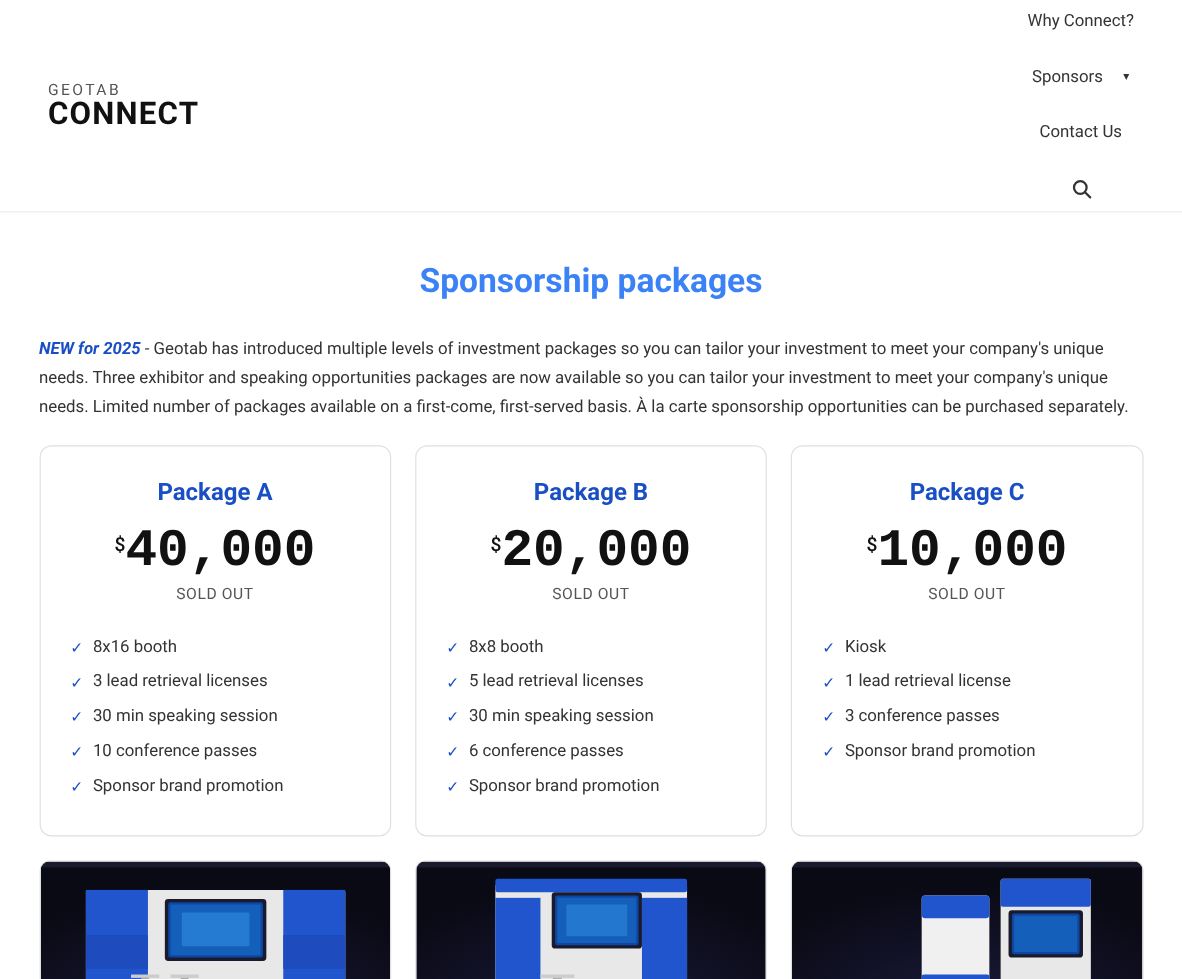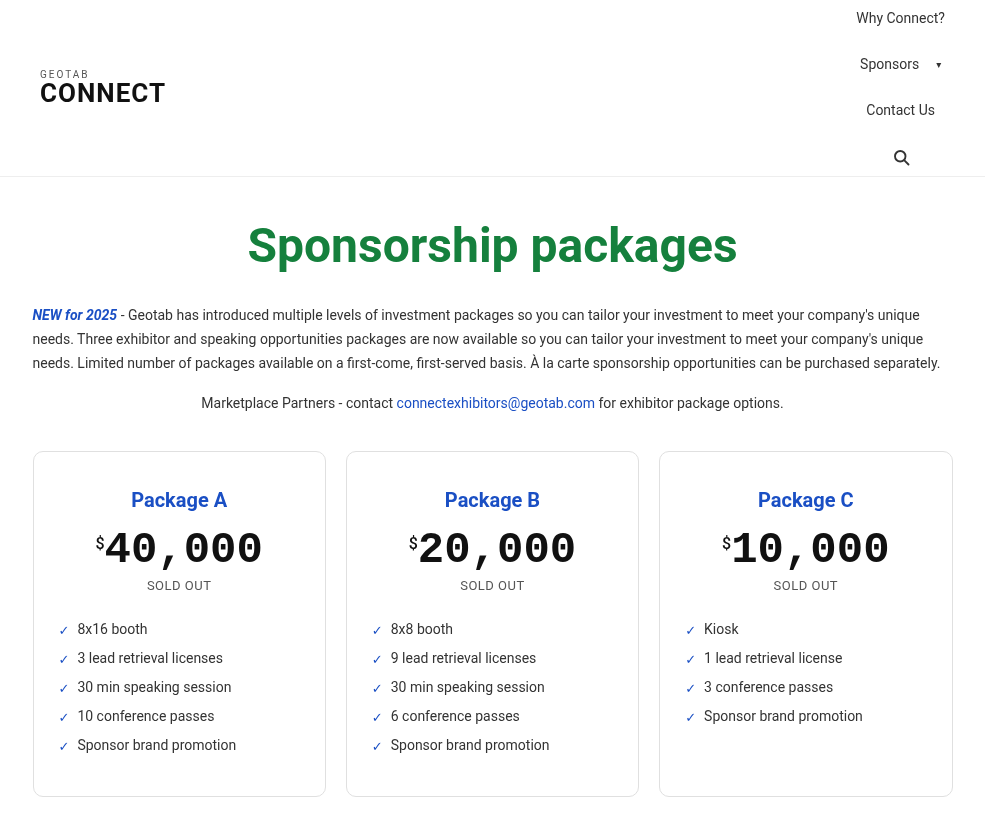--- a/index.html
+++ b/index.html
@@ -16,21 +16,21 @@
       top: 0;
       background: #fff;
       z-index: 100;
     }
     .logo-area {
       display: flex;
       flex-direction: column;
       line-height: 1;
     }
     .logo-geotab {
-      font-size: 10px;
+      font-size: 13px;
       letter-spacing: 2px;
       color: #555;
       text-transform: uppercase;
     }
     .logo-connect {
       font-size: 26px;
       font-weight: 700;
       color: #111;
       letter-spacing: 1px;
     }
@@ -63,24 +63,24 @@
 
     
     main {
       max-width: 960px;
       margin: 0 auto;
       padding: 40px 20px 60px;
     }
 
     .page-title {
       text-align: center;
-      font-size: 48px;
+      font-size: 28px;
       font-weight: 700;
       margin-bottom: 30px;
-      color: #15803d;
+      color: #3b82f6;
     }
 
     .intro-text {
       font-size: 14px;
       line-height: 1.7;
       color: #333;
       margin-bottom: 20px;
     }
     .new-badge {
       color: #1a4fc4;
@@ -103,21 +103,21 @@
     .packages-grid {
       display: grid;
       grid-template-columns: repeat(3, 1fr);
       gap: 20px;
       margin-bottom: 20px;
     }
 
     .package-card {
       border: 1px solid #e0e0e0;
       border-radius: 10px;
-      padding: 36px 25px;
+      padding: 26px 25px;
       text-align: center;
       background: #fff;
     }
 
     .package-name {
       font-size: 20px;
       font-weight: 700;
       color: #1a4fc4;
       margin-bottom: 16px;
     }
@@ -228,23 +228,20 @@
 </header>
 
 <main>
 
   <h1 class="page-title">Sponsorship packages</h1>
 
   <p class="intro-text">
     <span class="new-badge">NEW for 2025</span><span> - Geotab has introduced multiple levels of investment packages so you can tailor your investment to meet your company's unique needs. Three exhibitor and speaking opportunities packages are now available so you can tailor your investment to meet your company's unique needs. Limited number of packages available on a first-come, first-served basis. À la carte sponsorship opportunities can be purchased separately.</span>
   </p>
 
-  <p class="contact-line">
-    <span>Marketplace Partners - contact </span><a class="contact-link">connectexhibitors@geotab.com</a><span> for exhibitor package options.</span>
-  </p>
 
   <div class="packages-grid">
 
     <div class="package-card">
       <div class="package-name">Package A</div>
       <div class="price-row">
         <span class="price-dollar">$</span>
         <span class="price-amount">40,000</span>
       </div>
       <div class="sold-out">SOLD OUT</div>
@@ -279,21 +276,21 @@
         <span class="price-amount">20,000</span>
       </div>
       <div class="sold-out">SOLD OUT</div>
       <ul class="features-list">
         <li>
             <span class="check-icon">✓</span>
             <span>8x8 booth</span>
           </li>
         <li>
             <span class="check-icon">✓</span>
-            <span>9 lead retrieval licenses</span>
+            <span>5 lead retrieval licenses</span>
           </li>
         <li>
             <span class="check-icon">✓</span>
             <span>30 min speaking session</span>
           </li>
         <li>
             <span class="check-icon">✓</span>
             <span>6 conference passes</span>
           </li>
         <li>

